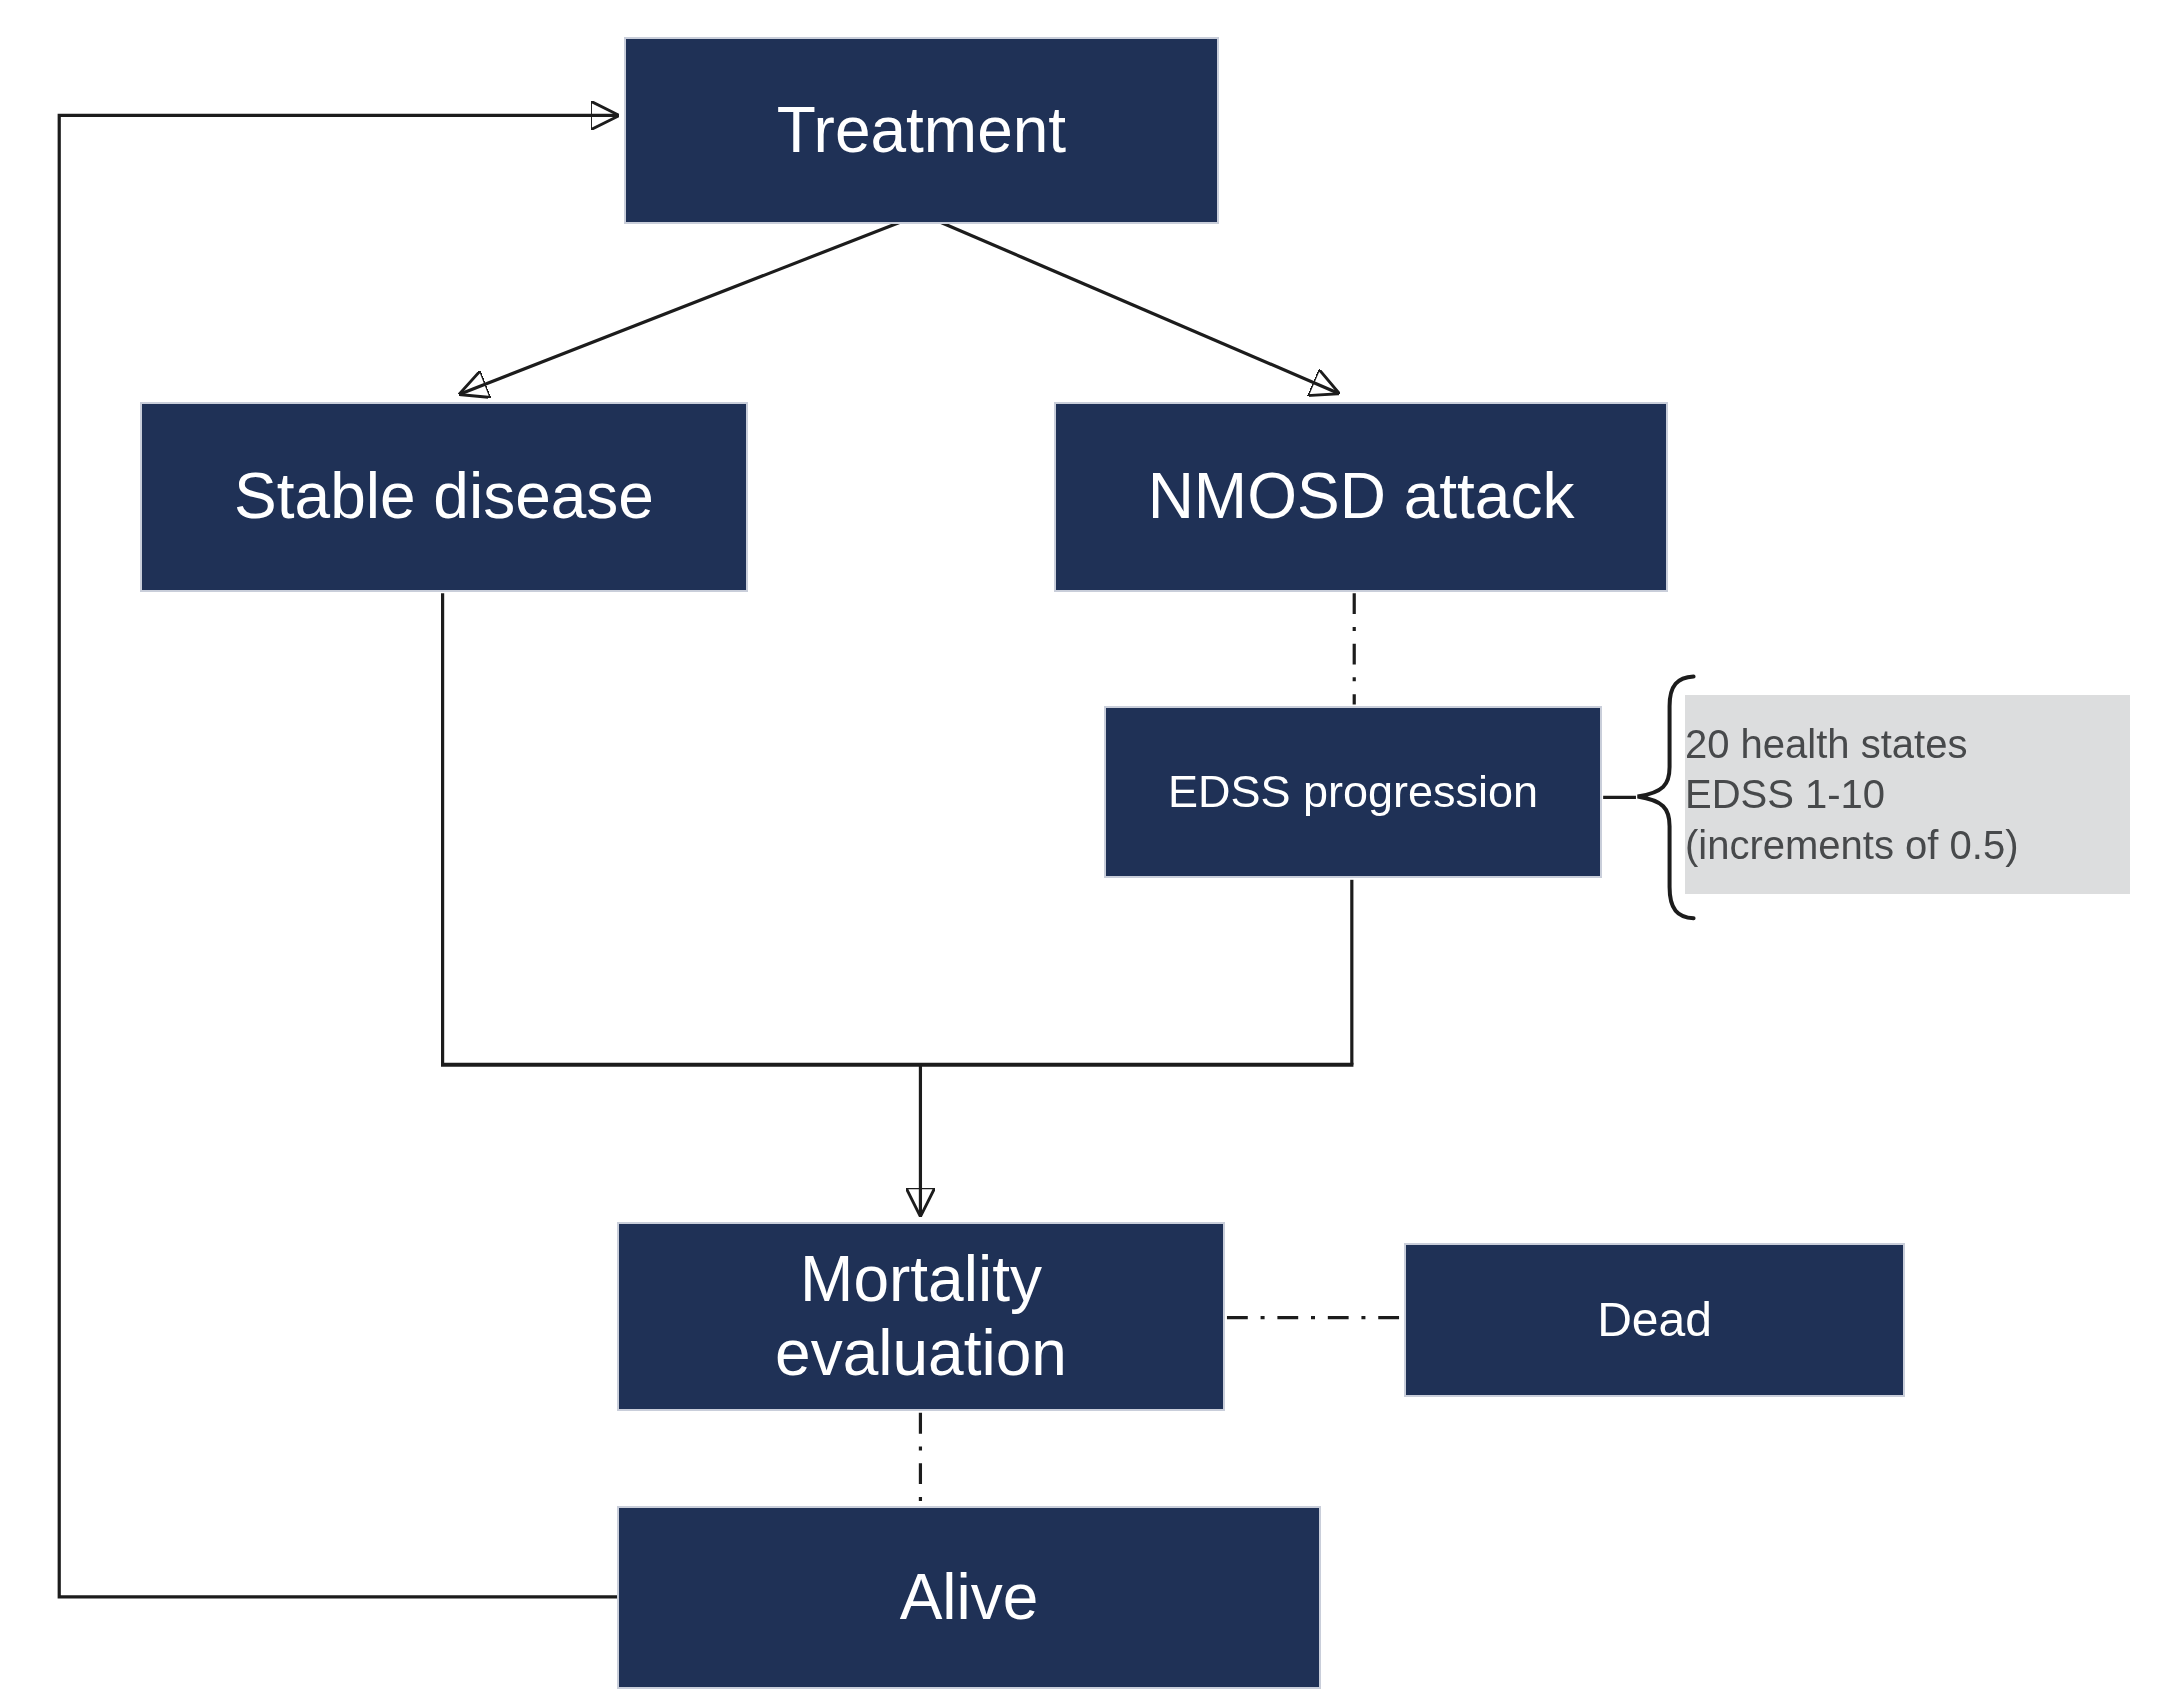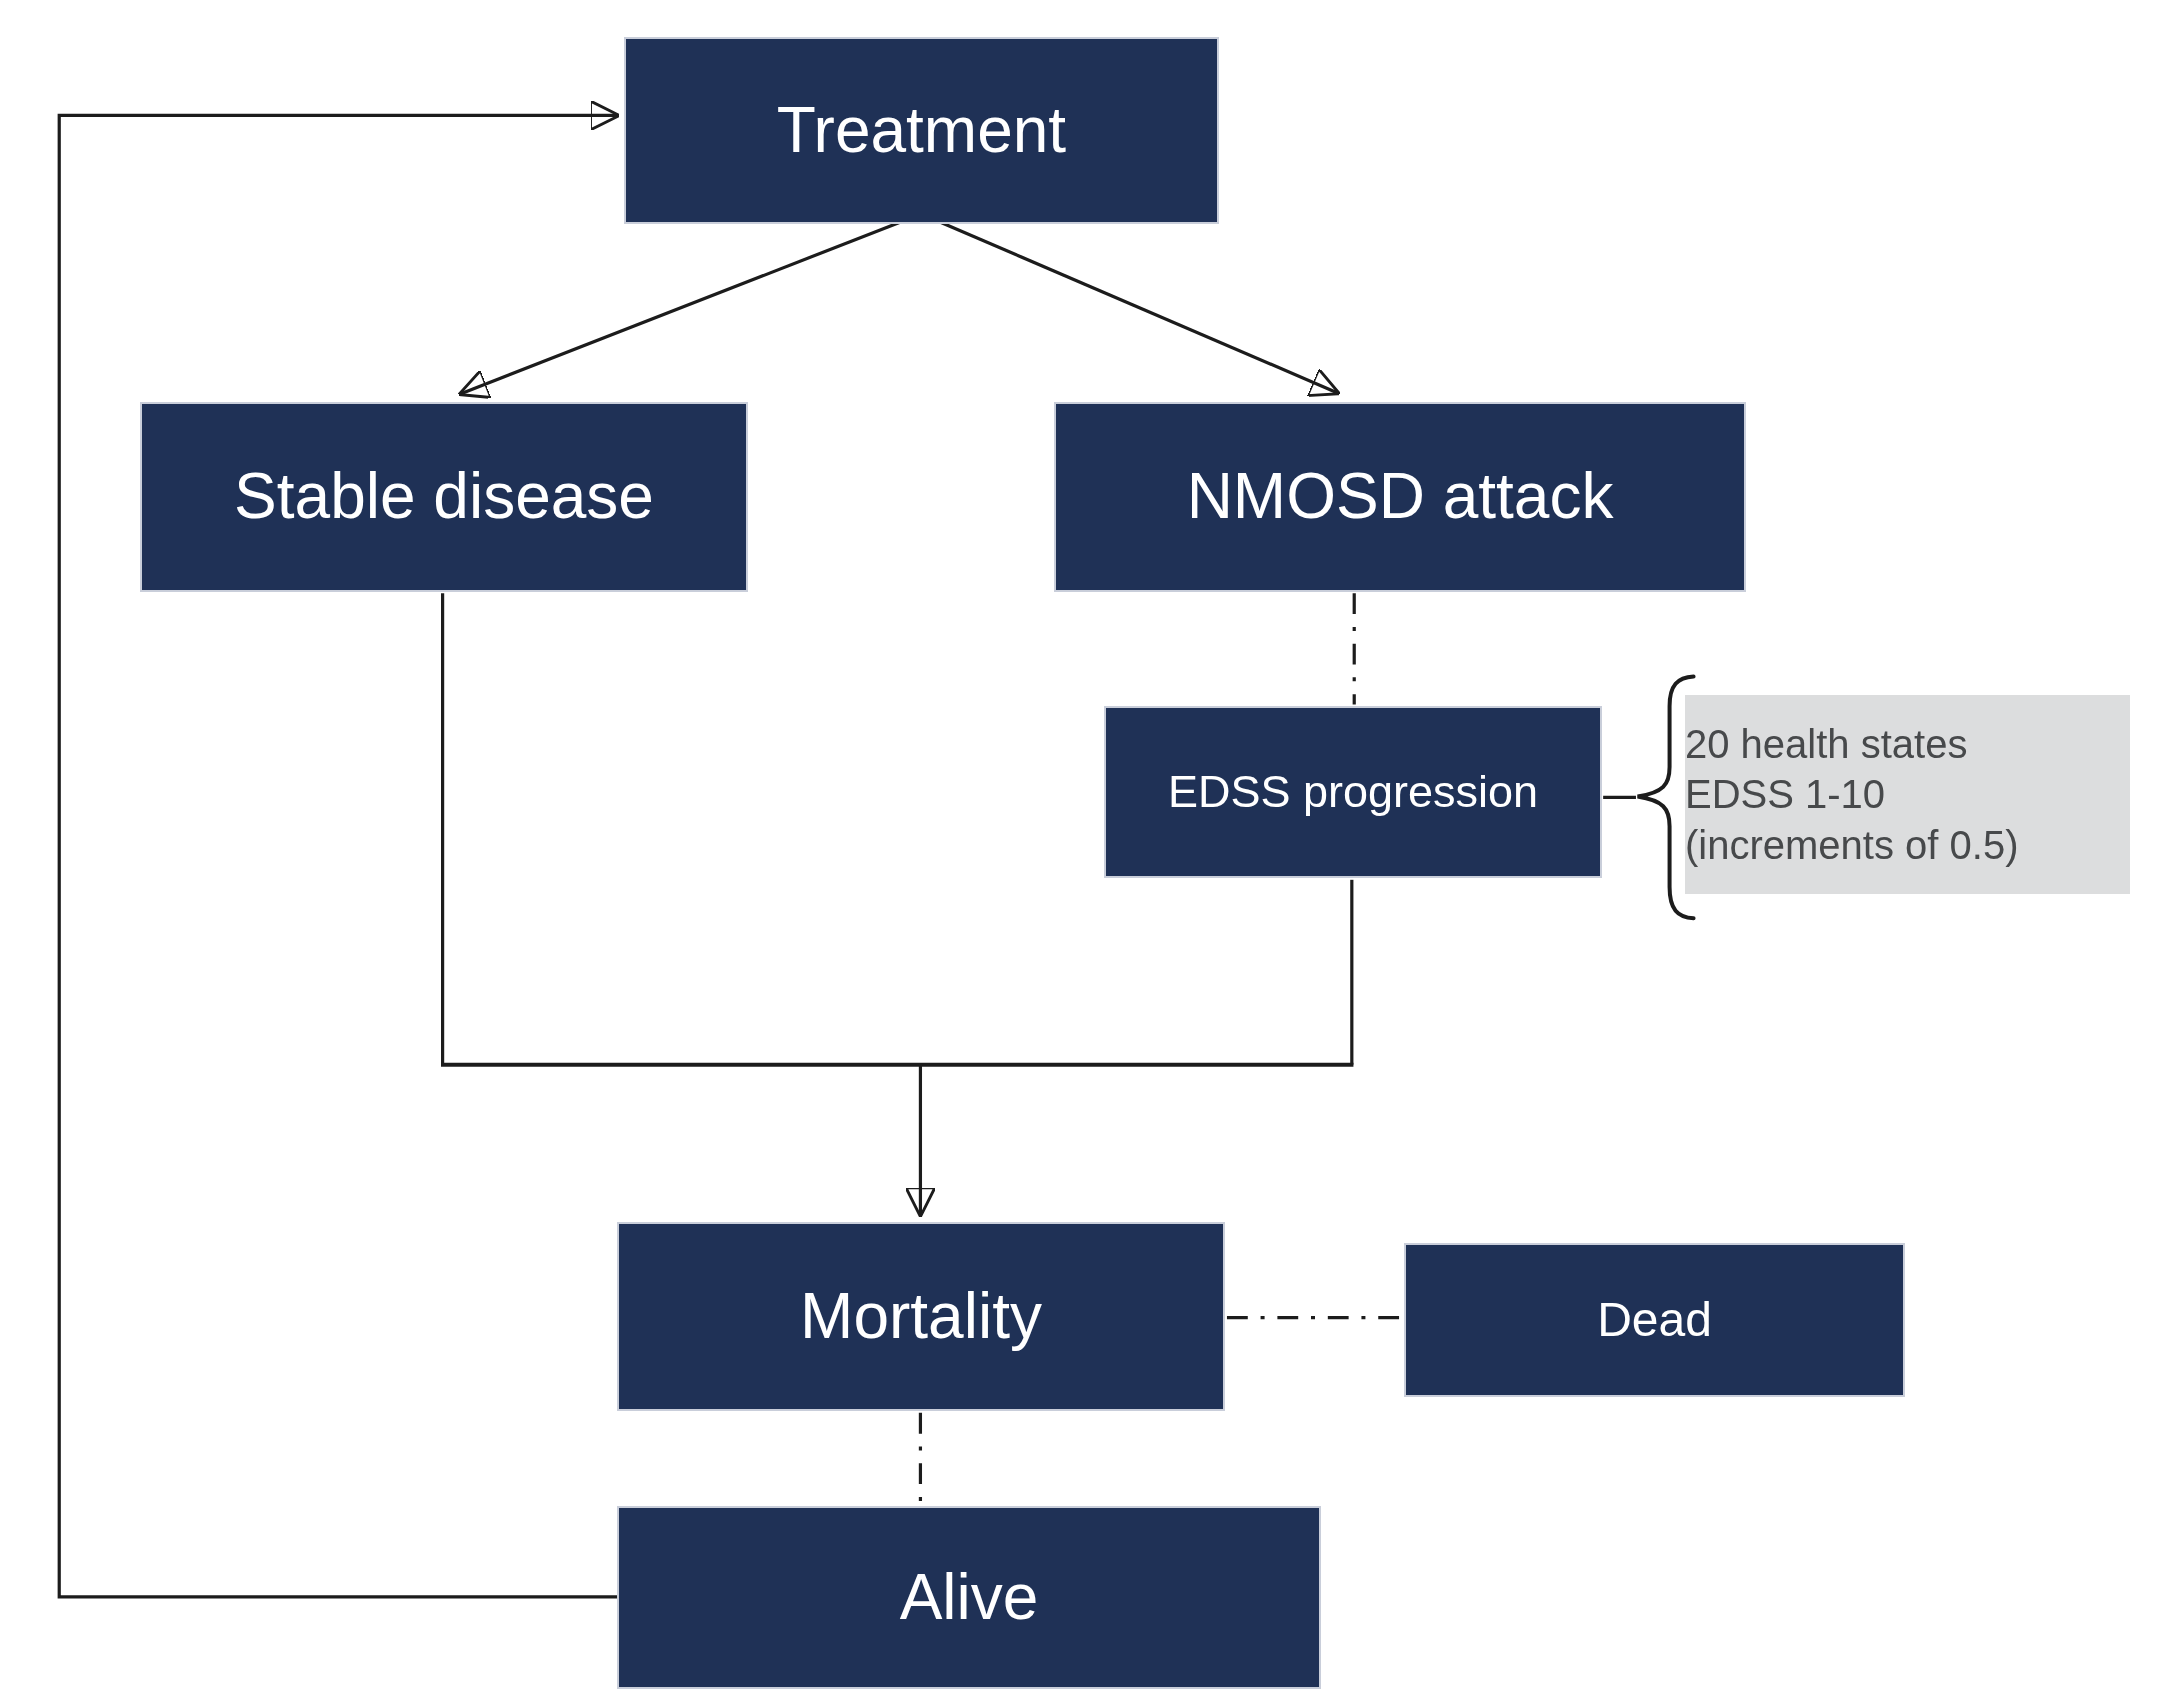--- a/index.html
+++ b/index.html
@@ -74,21 +74,21 @@
     flex-direction: column;
     align-items: flex-start;
     justify-content: center;
     text-align: center;
     font-size: 40px;
     line-height: 1.26;
   }
   
   #node-treatment  { left: 624px;  top: 25px;   width: 595px; height: 187px; margin-top: 12px; }
   #node-stable     { left: 140px;  top: 402px;  width: 608px; height: 190px; }
-  #node-nmosd      { left: 1054px; top: 402px;  width: 692px; height: 190px; }
+  #node-nmosd      { left: 1054px; top: 402px;  width: 614px; height: 190px; }
   #node-edss       { left: 1104px; top: 706px;  width: 498px; height: 172px; }
   #node-annotation { left: 1685px; top: 695px;  width: 445px; height: 199px; }
   #node-mortality  { left: 617px;  top: 1222px; width: 608px; height: 189px; }
   #node-dead       { left: 1404px; top: 1243px; width: 501px; height: 154px; text-align: center; }
   #node-alive      { left: 617px;  top: 1506px; width: 704px; height: 183px; }
 </style>
 </head>
 <body>
 
 <div class="canvas">
@@ -148,20 +148,21 @@
   </div>
 
   <div class="annotation-box" id="node-annotation">
     <span class="line">20 health states</span>
     <span class="line">EDSS 1-10</span>
     <span class="line">(increments of 0.5)</span>
   </div>
 
   <div class="node fs-big" id="node-mortality">
     <span class="line">Mortality</span>
+    <span class="line">evaluation</span>
   </div>
 
   <div class="node fs-dead" id="node-dead">
     <span class="line">Dead</span>
   </div>
 
   <div class="node fs-big" id="node-alive">
     <span class="line">Alive</span>
   </div>
 

